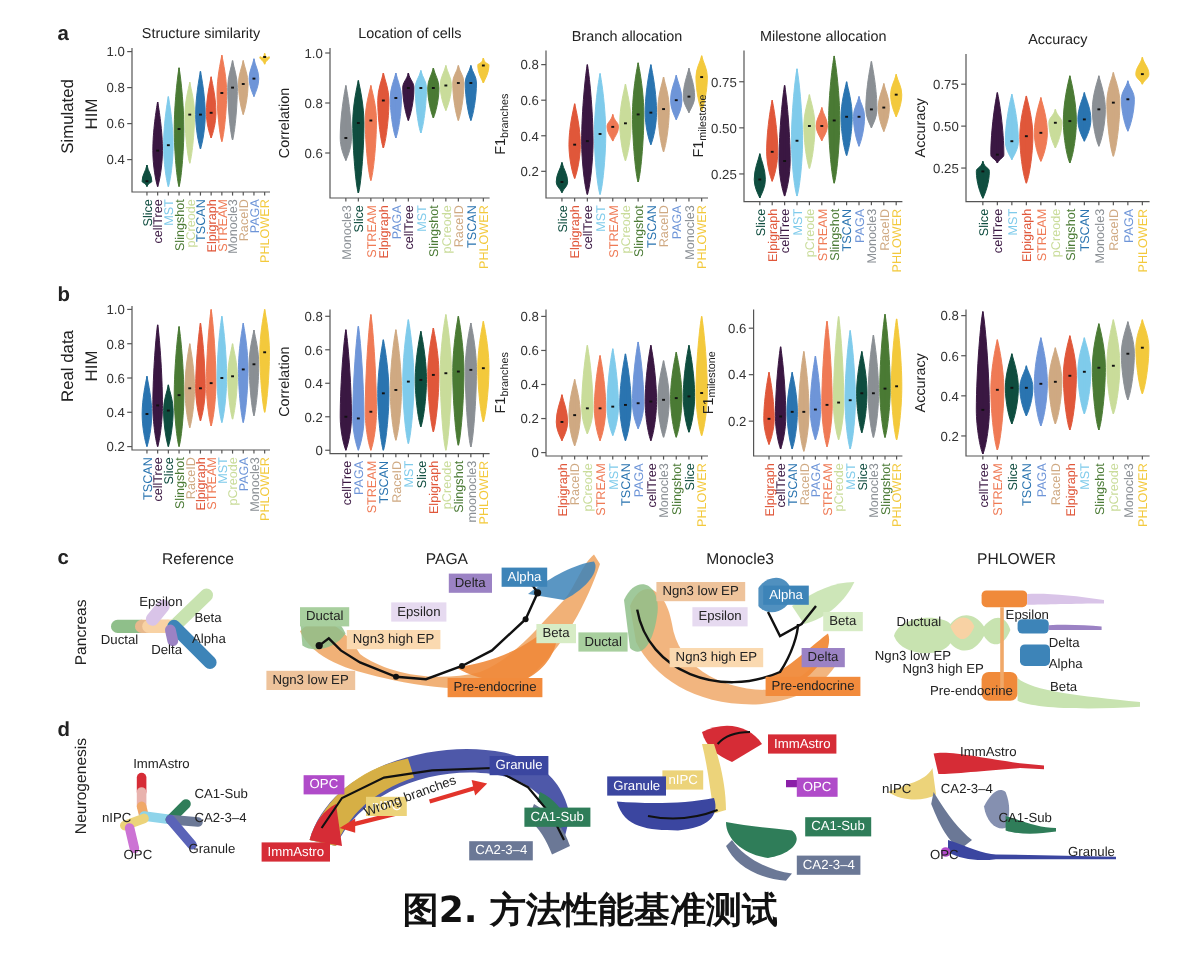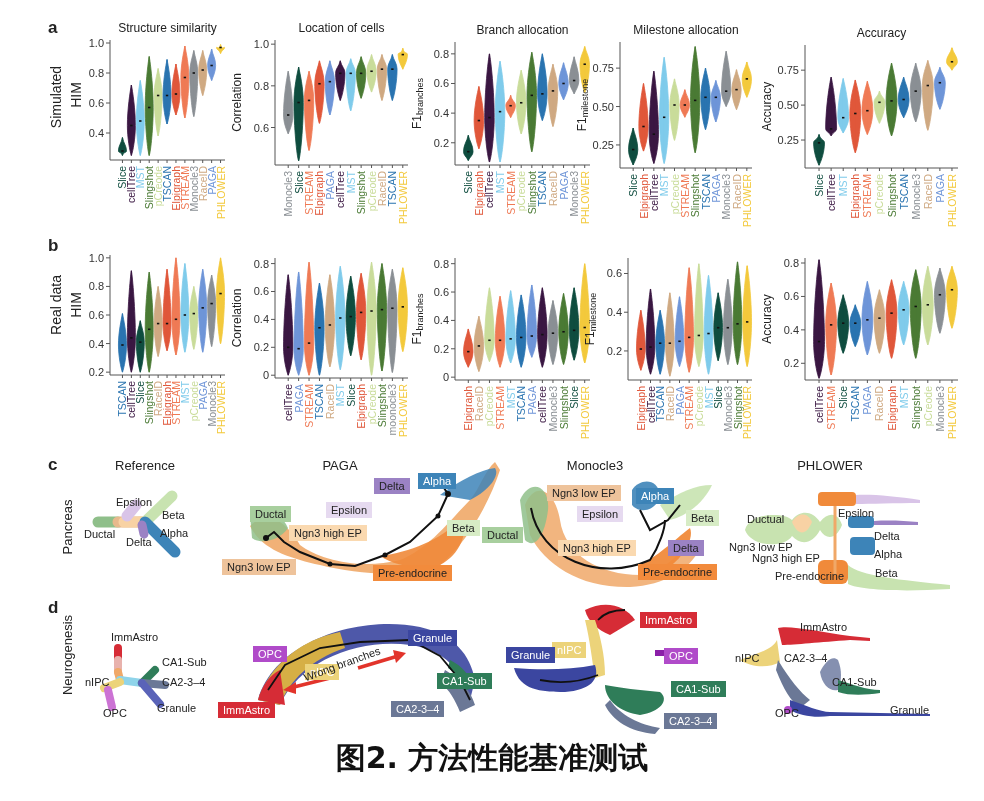--- a/index.html
+++ b/index.html
@@ -2,21 +2,21 @@
 <html><head>
 <meta charset="utf-8">
 <style>
   html,body{margin:0;padding:0;background:#fff;}
   body{width:984px;height:801px;position:relative;overflow:hidden;font-family:"Liberation Sans",sans-serif;color:#222;}
   .abs{position:absolute;}
   .panel-letter{position:absolute;font-weight:bold;font-size:17px;font-family:"Liberation Sans",sans-serif;}
   .row-label{position:absolute;font-size:14px;transform:rotate(-90deg);transform-origin:left top;white-space:nowrap;text-align:center;}
   svg text{font-family:"Liberation Sans",sans-serif;}
   .caption{position:absolute;left:0;width:984px;top:738px;text-align:center;font-size:30px;font-weight:bold;font-family:"DejaVu Sans",sans-serif;color:#111;}
-  .sub-title{position:absolute;font-size:13px;text-align:center;}
+  .sub-title{position:absolute;font-size:13px;text-align:right;}
   .tag{position:absolute;font-size:11px;padding:2px 5px;white-space:nowrap;}
   .plain{position:absolute;font-size:11px;white-space:nowrap;}
 </style>
 </head>
 <body>
 
 <div class="panel-letter" style="left:48px;top:18px;">a</div>
 <div class="panel-letter" style="left:48px;top:236px;">b</div>
 <div class="panel-letter" style="left:48px;top:455px;">c</div>
 <div class="panel-letter" style="left:48px;top:598px;">d</div>

